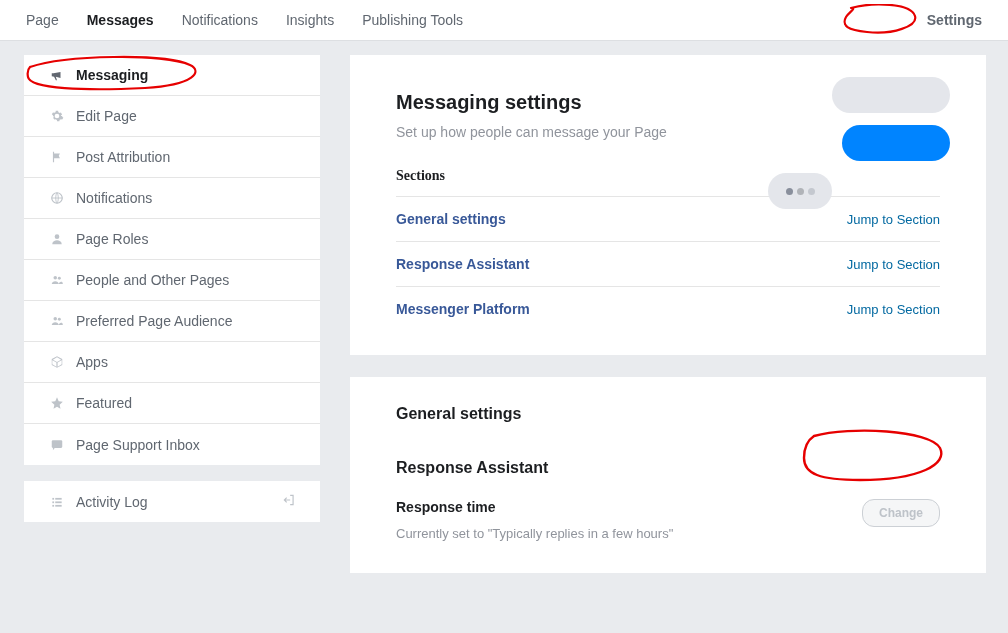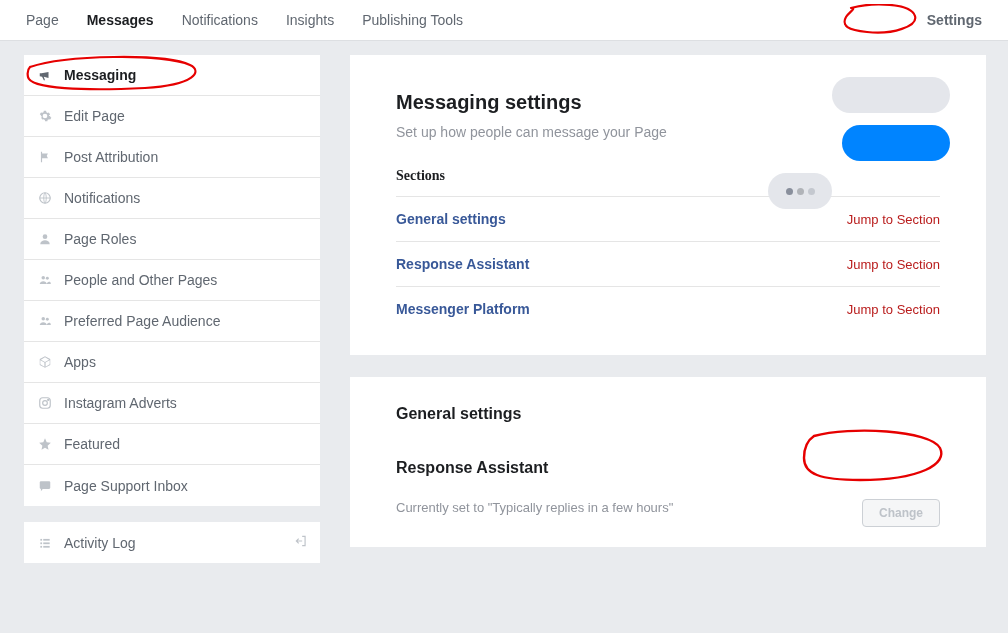--- a/index.html
+++ b/index.html
@@ -14,21 +14,21 @@
     .topnav-item.active::after { content: ''; position: absolute; left: 0; right: 0; bottom: -1px; height: 3px; background: #1877f2; display: none; }
     .chev { font-size: 10px; margin-left: 4px; color: #90949c; }
 
     
     .annot { position: absolute; border: 2px solid #e60000; border-radius: 18px; pointer-events: none; z-index: 50; }
 
     
     .page-body { display: flex; background: #e9ebee; height: 592px; }
     .sidebar { width: 332px; flex-shrink: 0; padding: 14px 12px 0 24px; }
     .sidebar-list { background: #fff; }
-    .sidebar-item { height: 41px; border-bottom: 1px solid #e5e5e5; display: flex; align-items: center; padding: 0 12px; color: #606770; cursor: pointer; font-size: 14px; }
+    .sidebar-item { height: 41px; border-bottom: 1px solid #e5e5e5; display: flex; align-items: center; padding: 0 24px; color: #606770; cursor: pointer; font-size: 14px; }
     .sidebar-item:last-child { border-bottom: none; }
     .sidebar-item.active { font-weight: 700; color: #1c1e21; }
     .sb-icon { width: 18px; height: 18px; margin-right: 10px; flex-shrink: 0; display: flex; align-items: center; justify-content: center; color: #bec3c9; }
     .sidebar-item.active .sb-icon { color: #616770; }
     .sidebar-sep { height: 16px; }
     .sb-exit { margin-left: auto; color: #bec3c9; }
 
     
     .main { flex: 1; padding: 14px 22px 0 18px; overflow: hidden; }
     .card { background: #fff; padding: 36px 46px 24px 46px; margin-bottom: 22px; position: relative; }
@@ -41,36 +41,36 @@
     .bubble-blue { width: 108px; height: 36px; background: #0084ff; border-radius: 18px; }
     .bubble-typing { width: 64px; height: 36px; background: #e4e6eb; border-radius: 18px; align-self: flex-start; margin-left: -12px; display: flex; align-items: center; justify-content: center; gap: 4px; }
     .dot { width: 7px; height: 7px; background: #898f9c; border-radius: 50%; }
     .dot + .dot { background: #b0b3b8; }
     .dot + .dot + .dot { background: #c4c8cf; }
 
     
     .sect-head { font-size: 14px; font-weight: 700; color: #1c1e21; padding-bottom: 12px; font-family: Liberation Serif, serif; }
     .sect-row { display: flex; align-items: center; justify-content: space-between; border-top: 1px solid #e5e5e5; padding: 14px 0; }
     .sect-label { color: #385898; font-size: 14px; font-weight: 700; cursor: pointer; }
-    .sect-jump { color: #b91c1c; font-size: 13px; cursor: pointer; }
+    .sect-jump { color: #0369a1; font-size: 13px; cursor: pointer; }
 
     
     .gs-head { font-size: 16px; font-weight: 700; margin-bottom: 22px; }
     .setting-row { position: relative; padding-bottom: 6px; }
     .setting-title { font-size: 14px; font-weight: 700; color: #1c1e21; margin-bottom: 10px; }
     .setting-desc { font-size: 13px; color: #90949c; max-width: 400px; line-height: 1.4; }
     .setting-ctrl { position: absolute; right: 0; top: 0; }
 
     .toggle { display: inline-flex; border: 1px solid #ccd0d5; background: #fff; height: 26px; }
     .toggle-opt { width: 46px; display: flex; align-items: center; justify-content: center; font-size: 12px; font-weight: 700; color: #365899; cursor: pointer; }
     .toggle-opt.off { color: #fff; background: #f5f6f7; }
     .toggle-opt:first-child { border-right: 1px solid #ccd0d5; }
 
     .ra-head { font-size: 16px; font-weight: 700; margin-top: 36px; margin-bottom: 22px; }
-    .change-btn { height: 28px; padding: 0 16px; border: 1px solid #ccd0d5; background: #f5f6f7; color: #bec3c9; font-size: 12px; font-weight: 700; cursor: pointer; border-radius: 4px; }
+    .change-btn { height: 28px; padding: 0 16px; border: 1px solid #ccd0d5; background: #f5f6f7; color: #bec3c9; font-size: 12px; font-weight: 700; cursor: pointer; border-radius: 12px; }
   </style>
 </head>
 <body>
 
 <div class="topnav">
   <div class="topnav-left">
     <div class="topnav-item">Page</div>
     <div class="topnav-item active">Messages</div>
     <div class="topnav-item">Notifications</div>
     <div class="topnav-item">Insights</div>
@@ -159,30 +159,20 @@
           </span>
         <span>Preferred Page Audience</span>
       </div>
       <div class="sidebar-item">
         <span class="sb-icon">
             <svg width="14" height="14" viewBox="0 0 24 24" fill="currentColor">
               <path d="M12 2l9 5v10l-9 5-9-5V7l9-5zm0 2L5 8l7 4 7-4-7-4zM4 9v7l7 4v-7L4 9zm16 0l-7 4v7l7-4V9z"></path>
             </svg>
           </span>
         <span>Apps</span>
-      </div>
-      <div class="sidebar-item">
-        <span class="sb-icon">
-            <svg width="14" height="14" viewBox="0 0 24 24" fill="none" stroke="currentColor" stroke-width="2">
-              <rect x="3" y="3" width="18" height="18" rx="5"></rect>
-              <circle cx="12" cy="12" r="4"></circle>
-              <circle cx="17.5" cy="6.5" r="1" fill="currentColor"></circle>
-            </svg>
-          </span>
-        <span>Instagram Adverts</span>
       </div>
       <div class="sidebar-item">
         <span class="sb-icon">
             <svg width="14" height="14" viewBox="0 0 24 24" fill="currentColor">
               <path d="M12 2l2.9 6.9L22 10l-5.5 5 1.5 7-6-3.5L6 22l1.5-7L2 10l7.1-1.1L12 2z"></path>
             </svg>
           </span>
         <span>Featured</span>
       </div>
       <div class="sidebar-item">
@@ -244,20 +234,21 @@
         <span class="sect-label">Messenger Platform</span>
         <span class="sect-jump">Jump to Section</span>
       </div>
     </div>
 
     <div class="card" style="padding-top:28px;">
       <div class="gs-head">General settings</div>
 
       <div class="ra-head">Response Assistant</div>
       <div class="setting-row">
+        <div class="setting-title">Response time</div>
         <div class="setting-desc">Currently set to "Typically replies in a few hours"</div>
         <div class="setting-ctrl">
           <button class="change-btn">Change</button>
         </div>
       </div>
     </div>
   </div>
 </div>
 
 </body></html>

